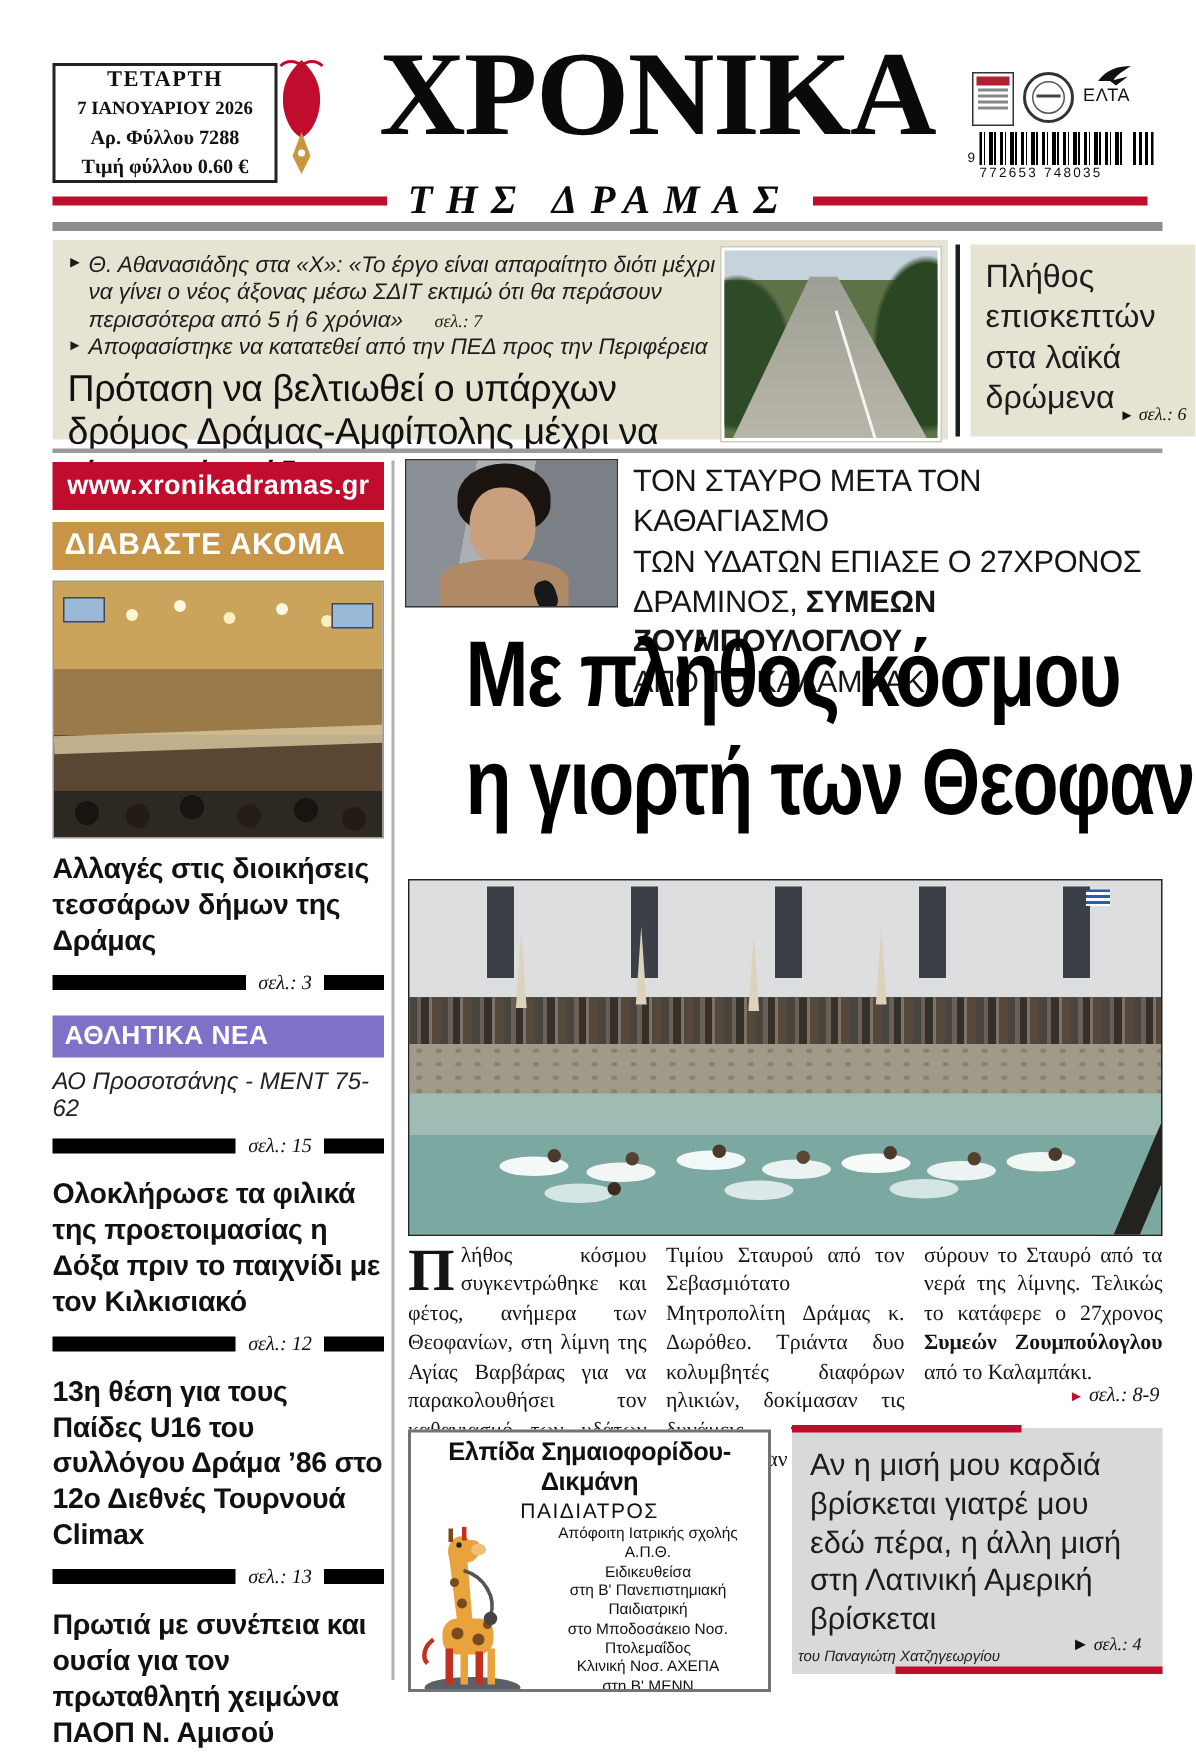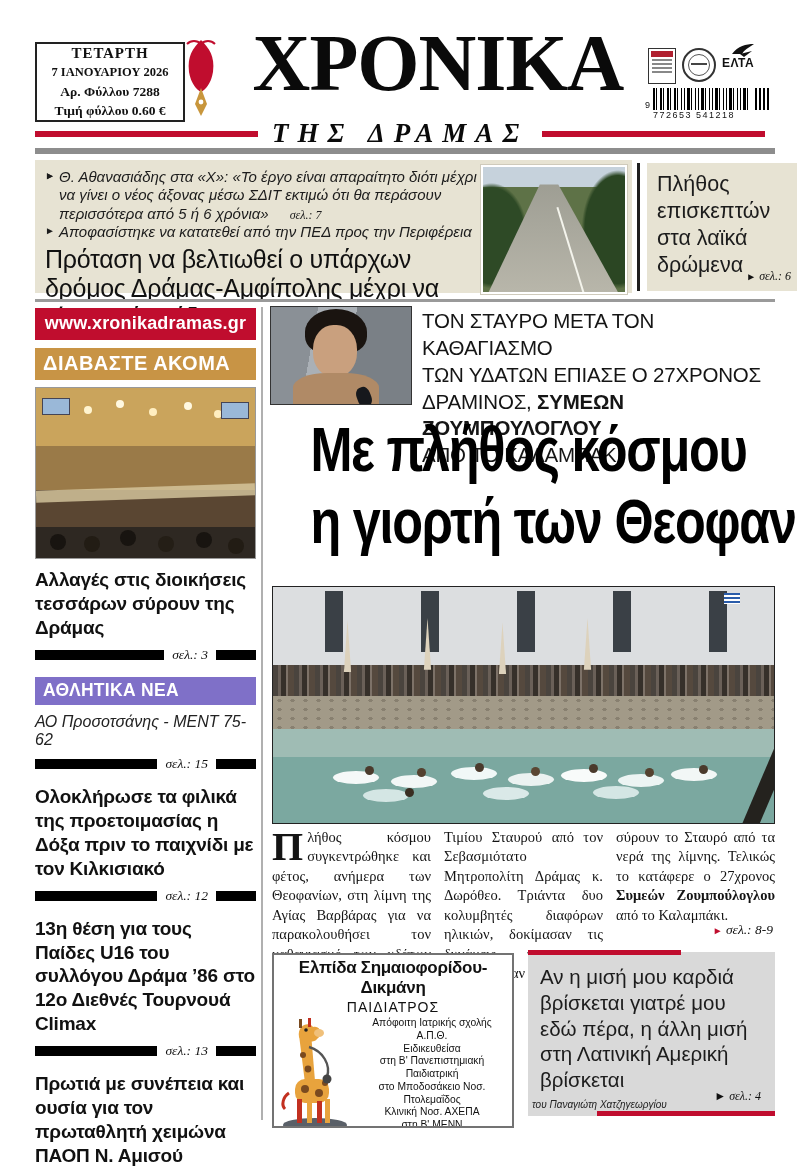--- a/index.html
+++ b/index.html
@@ -22,21 +22,21 @@
   .redline{flex:1;height:6px;background:#c00d2e;}
   .mast-sub{font-family:"Liberation Serif",serif;font-style:italic;font-weight:bold;
             font-size:27px;letter-spacing:9px;padding:0 14px;color:#0a0a0a;white-space:nowrap;}
   .stamps{position:absolute;left:648px;top:48px;width:125px;display:flex;gap:6px;align-items:flex-start;}
   .stamp1{width:26px;height:34px;border:1px solid #333;background:#fff;overflow:hidden;}
   .stamp1 .s1a{height:6px;background:#b02030;margin:2px 2px 1px;}
   .stamp1 .s1b{height:2px;background:#888;margin:2px 3px;}
   .stamp2{width:30px;height:30px;border:2px solid #333;border-radius:50%;position:relative;background:#fff;}
   .stamp2:before{content:"";position:absolute;inset:4px;border:1.5px solid #555;border-radius:50%;}
   .stamp2:after{content:"";position:absolute;left:7px;right:7px;top:13px;height:2px;background:#444;}
-  .elta{font-weight:bold;font-size:12px;letter-spacing:.5px;margin-top:8px;position:relative;}
+  .elta{font-weight:normal;font-size:12px;letter-spacing:.5px;margin-top:8px;position:relative;}
   .elta svg{position:absolute;left:8px;top:-14px;}
   .barcode{position:absolute;left:645px;top:88px;width:125px;}
   .barcode-row{display:flex;align-items:flex-end;gap:3px;}
   .barcode-9{font-size:9px;line-height:1;}
   .bars{width:96px;height:22px;background:repeating-linear-gradient(90deg,#000 0 1.5px,#fff 1.5px 3px,#000 3px 4px,#fff 4px 6.5px,#000 6.5px 9px,#fff 9px 10px,#000 10px 11px,#fff 11px 14px);}
   .bars2{width:14px;height:22px;margin-left:3px;background:repeating-linear-gradient(90deg,#000 0 2px,#fff 2px 4px);}
   .barcode-num{font-size:9px;letter-spacing:1.5px;margin-left:8px;}
   .graybar{position:absolute;left:35px;top:148px;width:740px;height:6px;background:#8d8d8d;}
 
   
@@ -184,21 +184,21 @@
       <span>ΕΛΤΑ</span>
     </div>
   </div>
 
   <div class="barcode">
     <div class="barcode-row">
       <span class="barcode-9">9</span>
       <div class="bars"></div>
       <div class="bars2"></div>
     </div>
-    <div class="barcode-num">772653 541218</div>
+    <div class="barcode-num">772653 748035</div>
   </div>
 
   <div class="graybar"></div>
 
   <div class="topstory">
     <div class="topstory-inner">
       <div class="bullet">
         <span class="arr">►</span><span>Θ. Αθανασιάδης στα «Χ»: «Το έργο είναι απαραίτητο διότι μέχρι να γίνει ο νέος άξονας μέσω ΣΔΙΤ εκτιμώ ότι θα περάσουν περισσότερα από 5 ή 6 χρόνια»</span><span class="pref"><span class="arr">►</span> <span>σελ.: 7</span></span>
       </div>
       <div class="bullet">
@@ -226,21 +226,21 @@
     <div class="goldbar">ΔΙΑΒΑΣΤΕ ΑΚΟΜΑ</div>
 
     <div class="councilphoto">
       <div class="lights"></div>
       <div class="screen" style="left:6px;top:10px;"></div>
       <div class="screen" style="right:6px;top:14px;"></div>
       <div class="desk"></div>
       <div class="heads"></div>
     </div>
 
-    <div class="sb-item">Αλλαγές στις διοικήσεις τεσσάρων σύρουν της Δράμας</div>
+    <div class="sb-item">Αλλαγές στις διοικήσεις τεσσάρων δήμων της Δράμας</div>
     <div class="pageref">
       <div class="bar-long"></div>
       <div class="lbl">σελ.: 3</div>
       <div class="bar-short"></div>
     </div>
 
     <div class="purplebar">ΑΘΛΗΤΙΚΑ ΝΕΑ</div>
 
     <div class="sb-kicker">ΑΟ Προσοτσάνης - ΜΕΝΤ 75-62</div>
     <div class="pageref">

